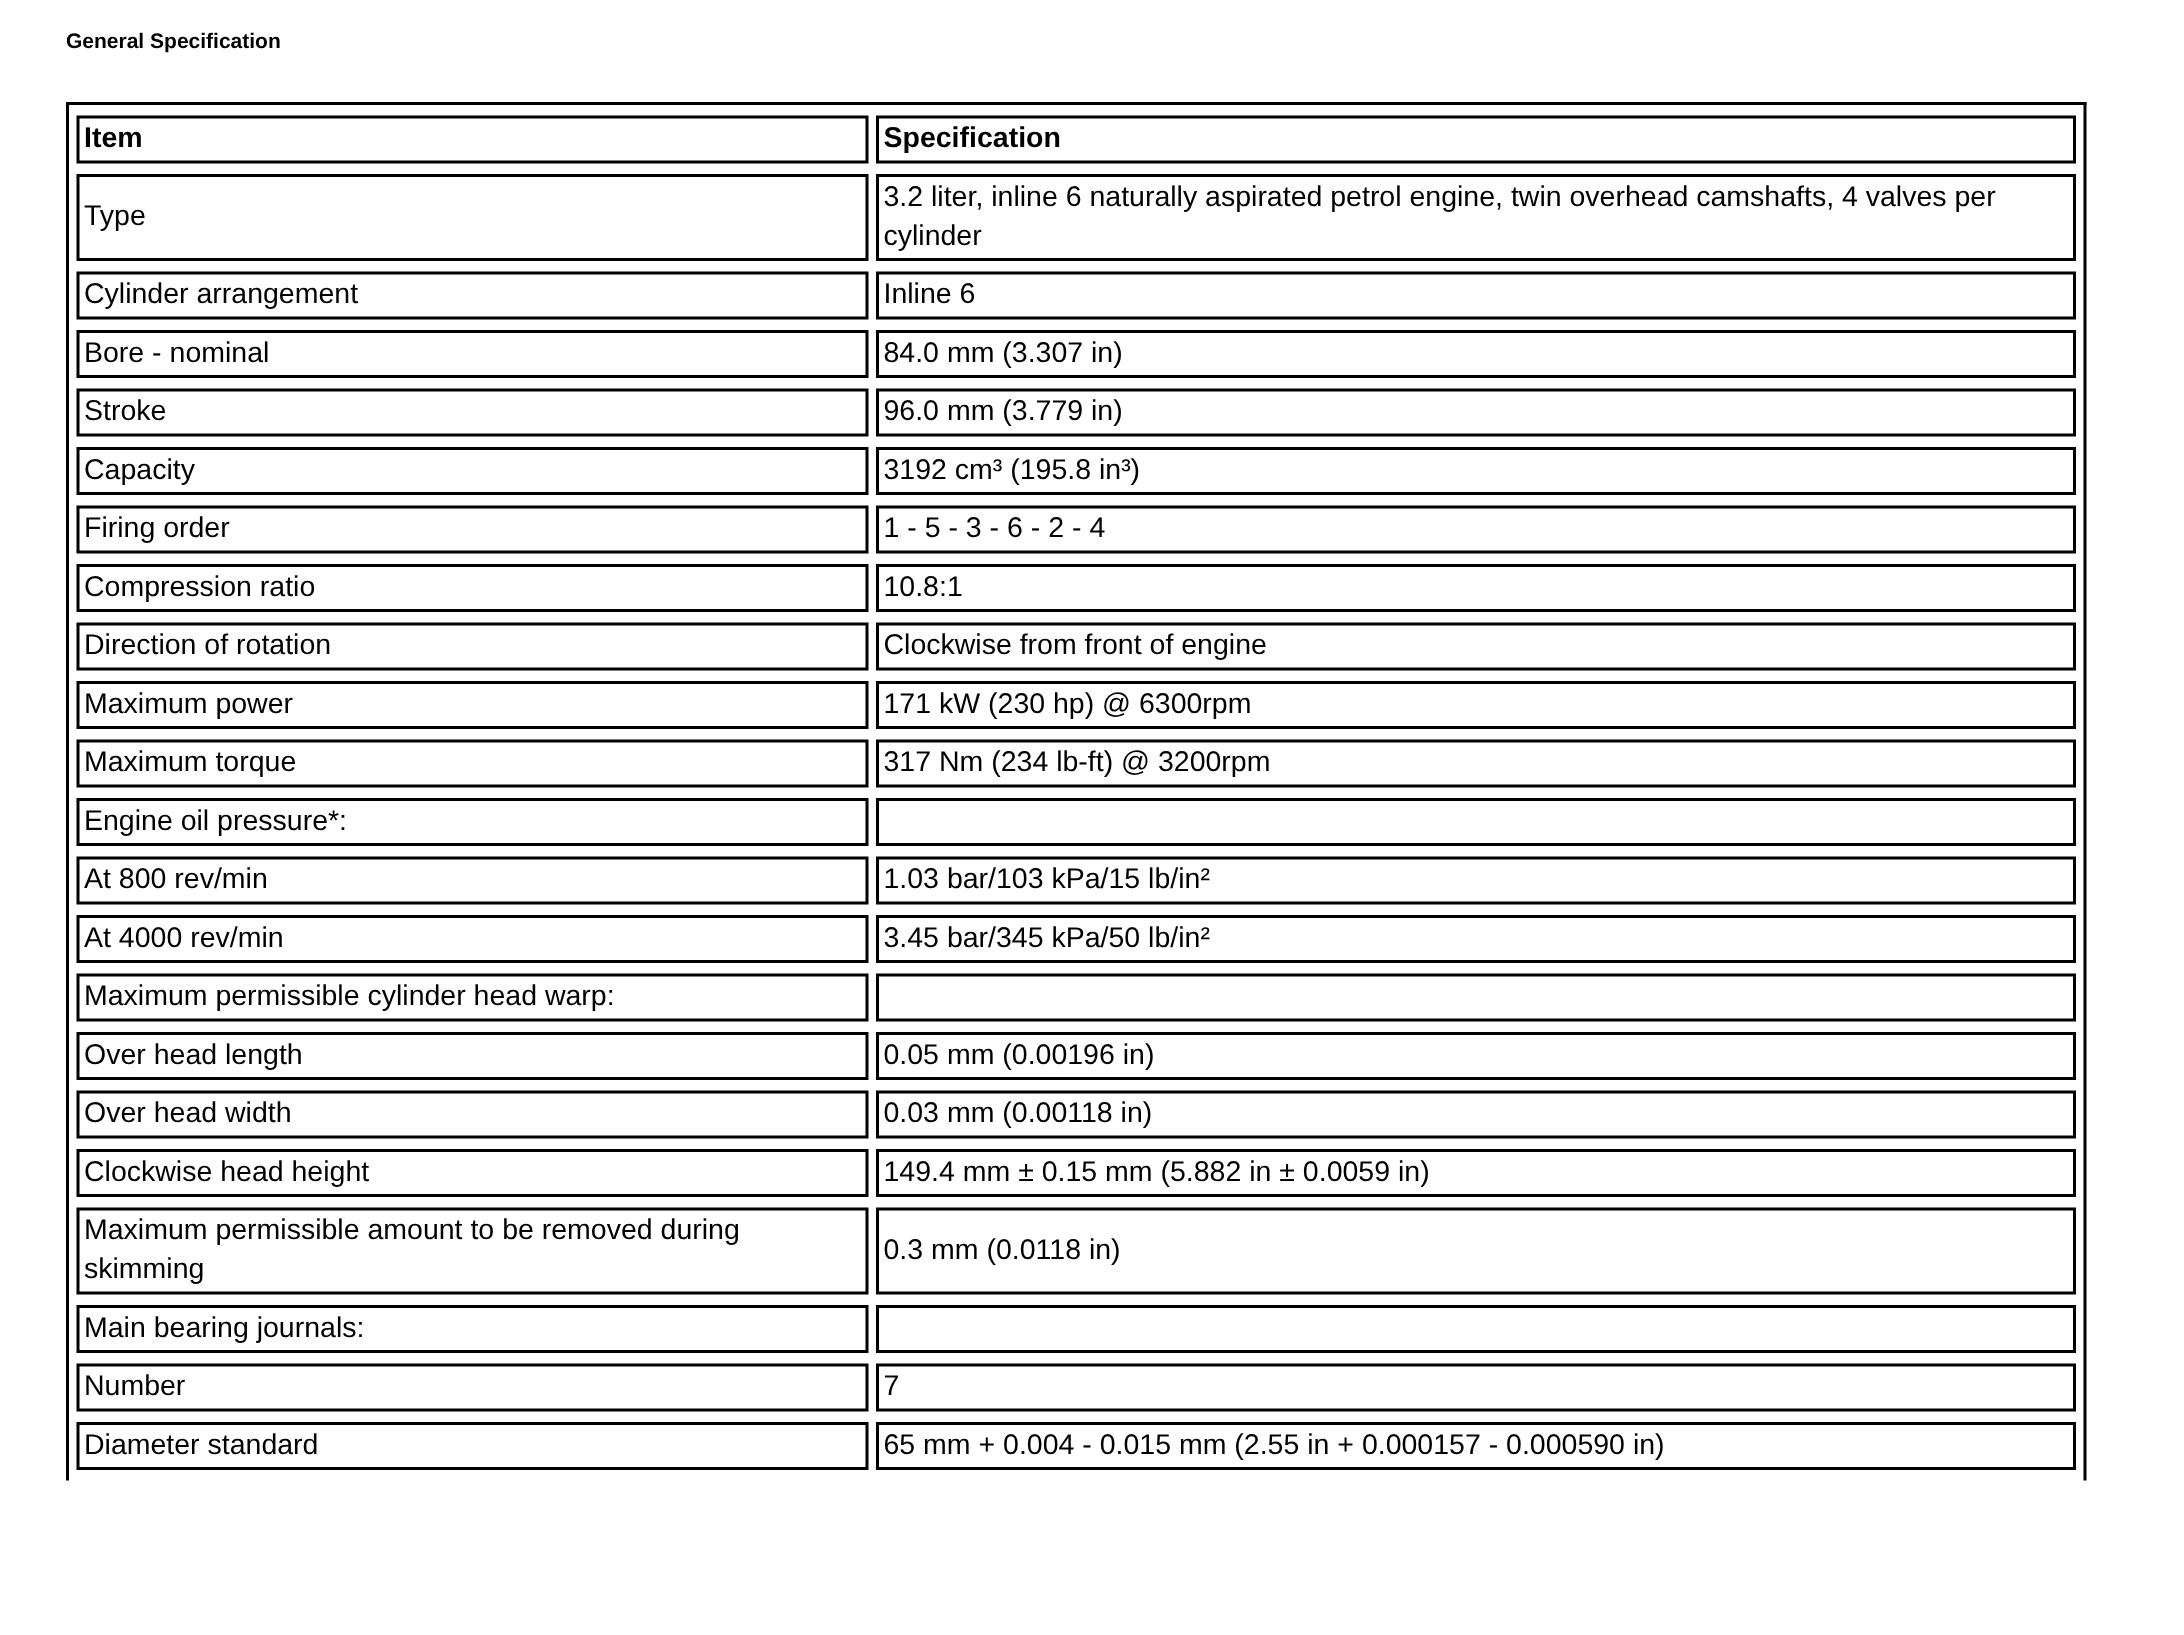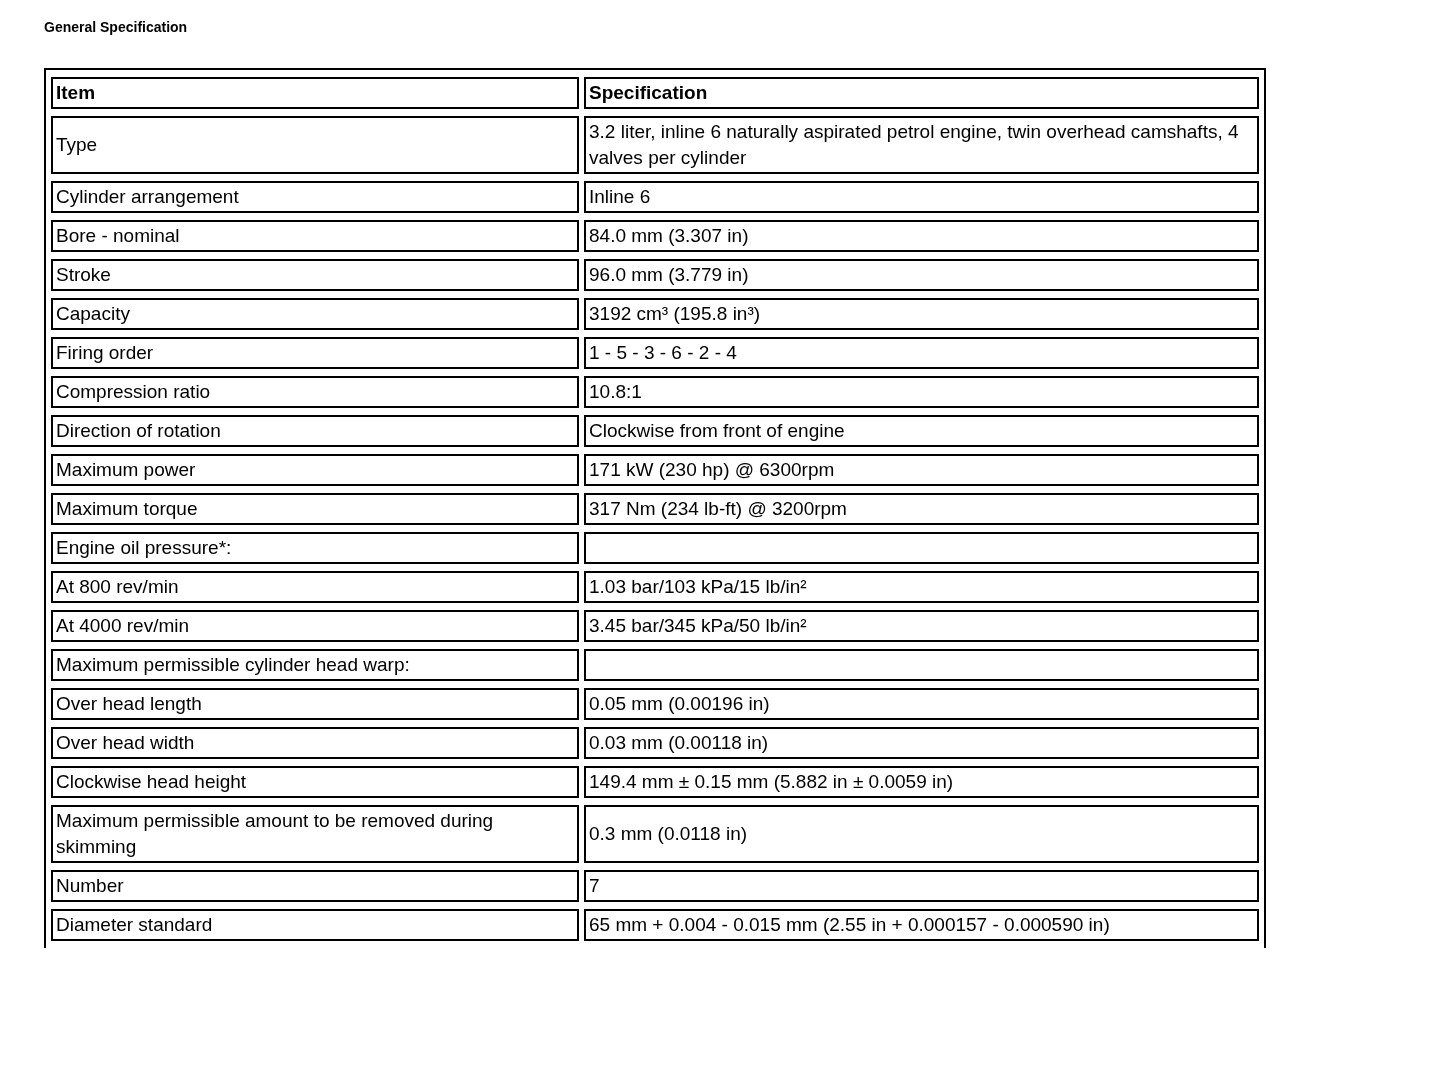--- a/index.html
+++ b/index.html
@@ -16,21 +16,21 @@
     font-family: "Liberation Sans", sans-serif;
   }
   .page-title {
     font-size: 14px;
     font-weight: 700;
     line-height: 26px;
     margin: 14px 0 0 44px;
   }
   table.spec-table {
     margin: 28px 0 0 44px;
-    width: 1222px;
+    width: 1347px;
     table-layout: fixed;
     border-collapse: separate;
     border-spacing: 5px 7px;
     border: 2px solid #000000;
     border-bottom: none; 
   }
   col.c-item { width: 528px; }
   col.c-spec { width: auto; }
   .spec-table th,
   .spec-table td {
@@ -130,20 +130,24 @@
       </tr>
       <tr>
         <td>Clockwise head height</td>
         <td>149.4 mm ± 0.15 mm (5.882 in ± 0.0059 in)</td>
       </tr>
       <tr>
         <td>Maximum permissible amount to be removed during skimming</td>
         <td>0.3 mm (0.0118 in)</td>
       </tr>
       <tr>
+        <td>Main bearing journals:</td>
+        <td></td>
+      </tr>
+      <tr>
         <td>Number</td>
         <td>7</td>
       </tr>
       <tr>
         <td>Diameter standard</td>
         <td>65 mm + 0.004 - 0.015 mm (2.55 in + 0.000157 - 0.000590 in)</td>
       </tr>
     </tbody>
 </table>
 

